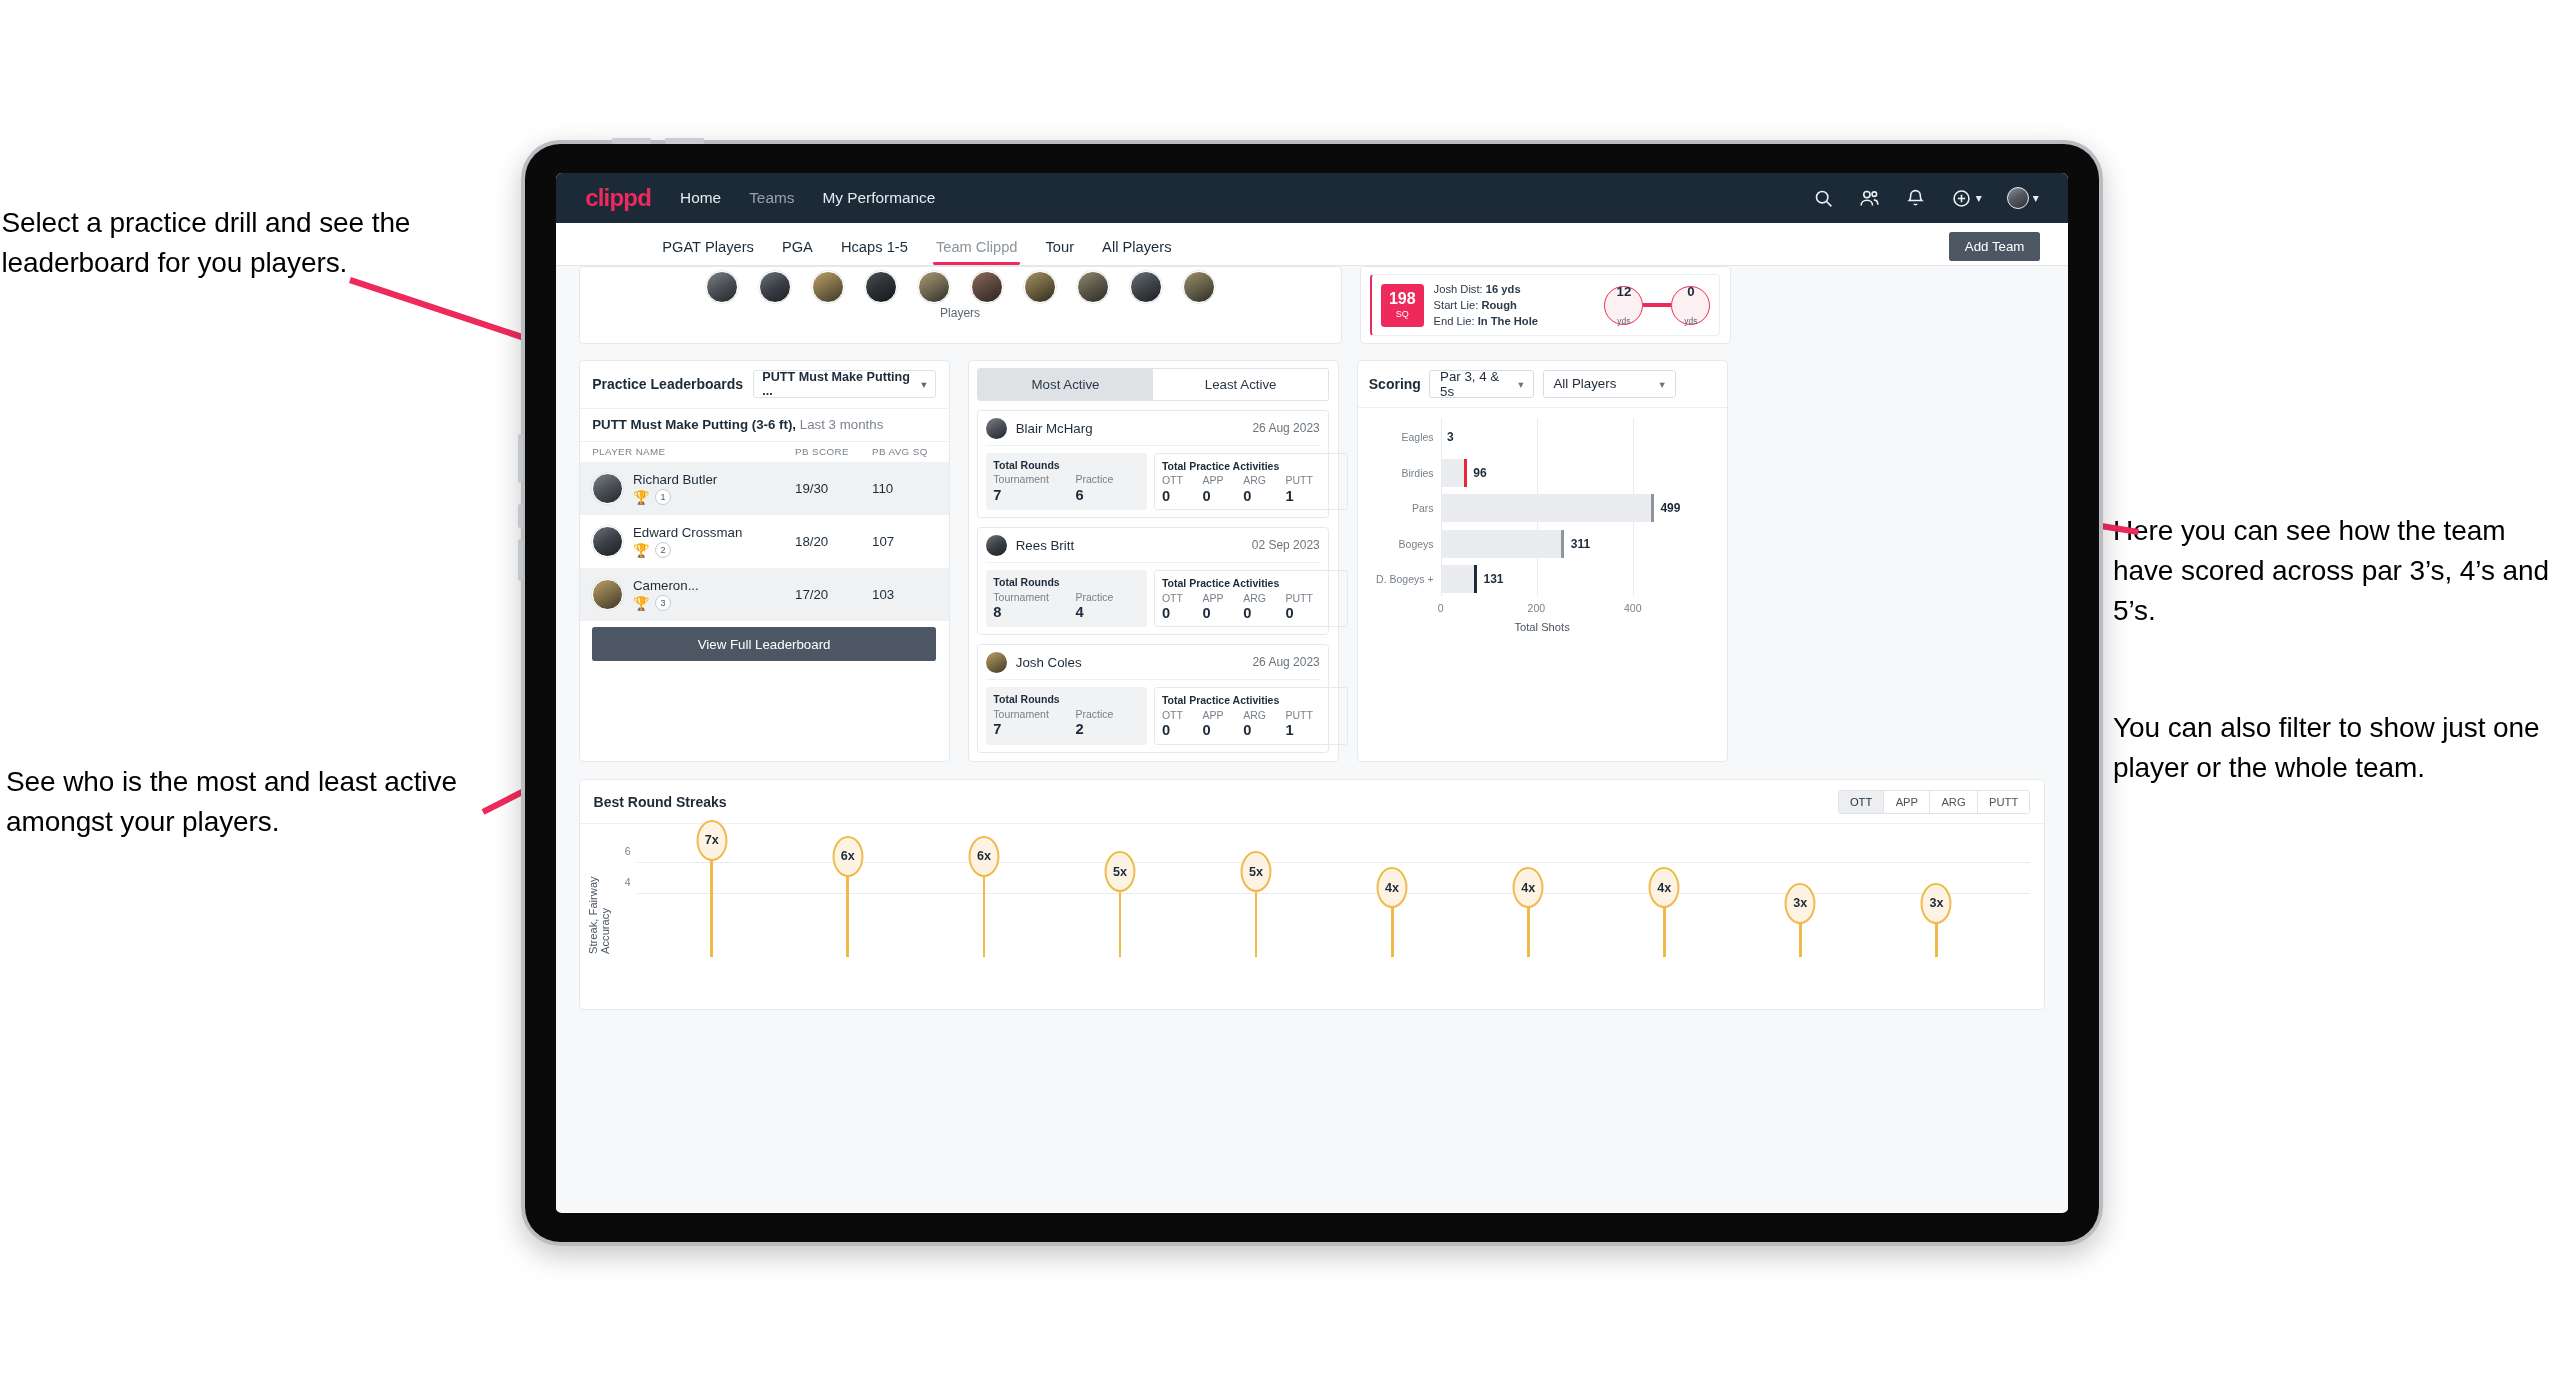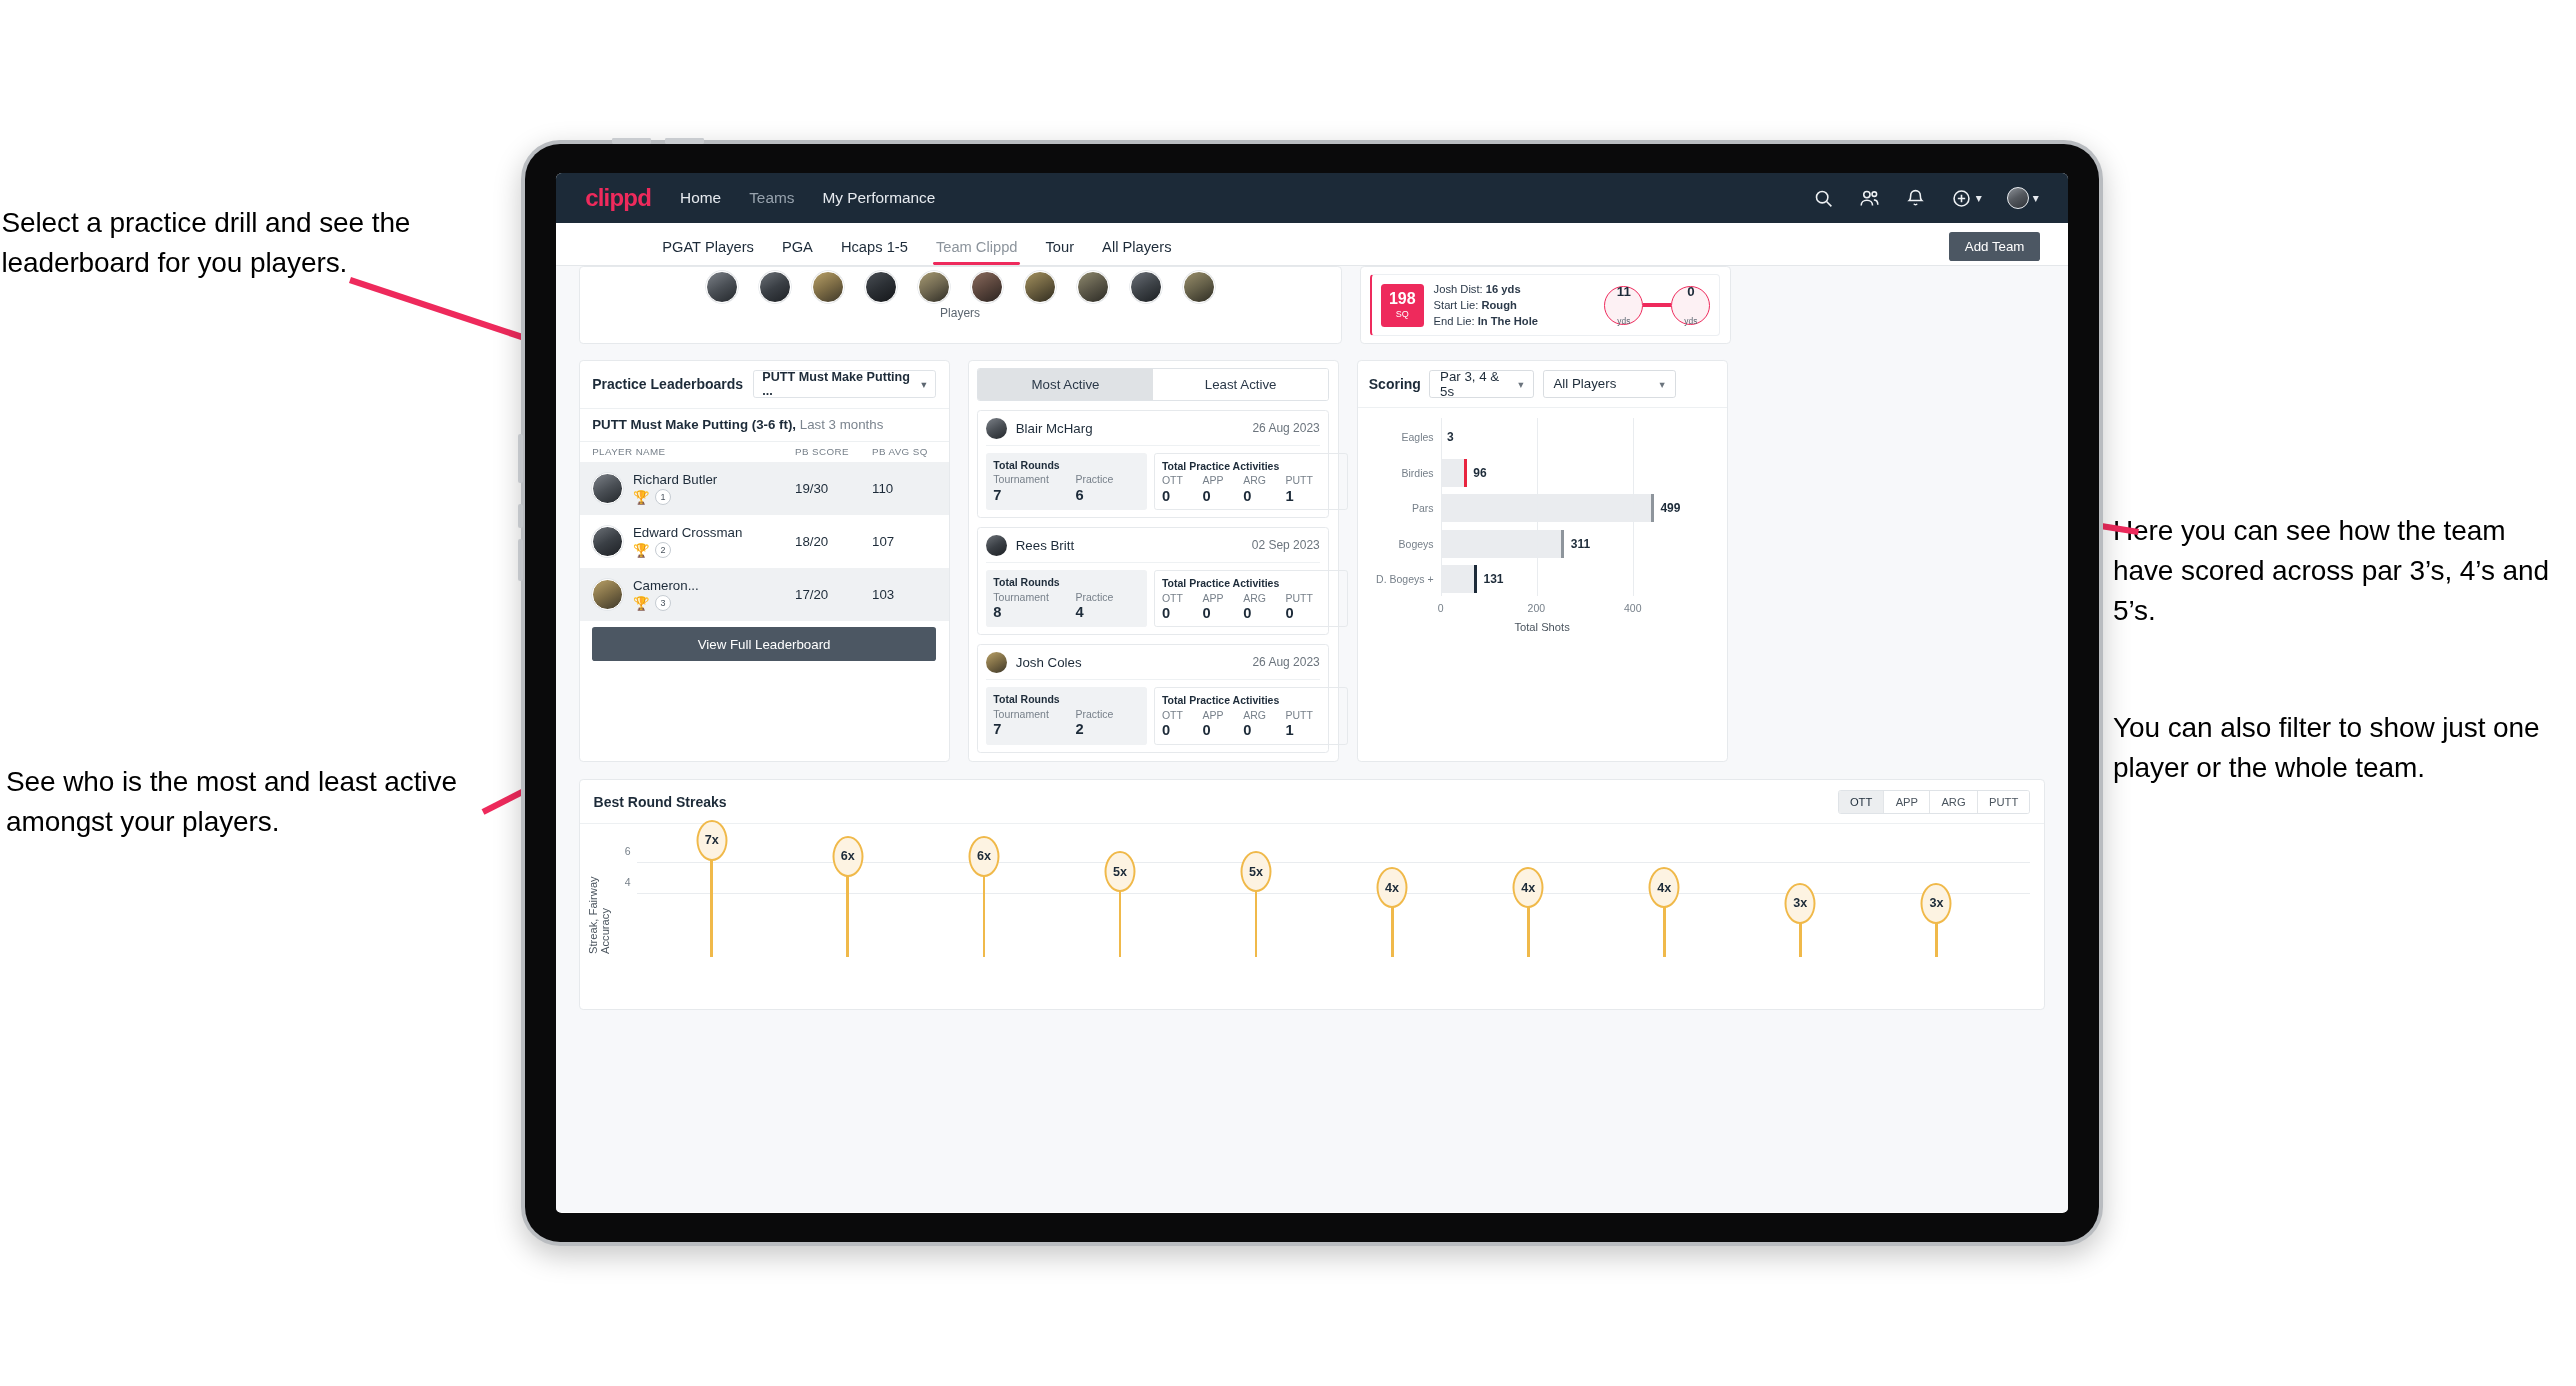--- a/index.html
+++ b/index.html
@@ -286,21 +286,21 @@
                 <span class="hexnum">198</span>
                 <span class="hexsq">SQ</span>
               </div>
               <div class="shotlines">
                 <div><span>Josh Dist:</span> <b>16 yds</b></div>
                 <div><span>Start Lie:</span> <b>Rough</b></div>
                 <div><span>End Lie:</span> <b>In The Hole</b></div>
               </div>
               <div class="dots">
                 <div class="dotc">
-                    <b>11</b>
+                    <b>12</b>
                     <span>yds</span>
                   </div>
                 <div class="dotline"></div>
                 <div class="dotc">
                     <b>0</b>
                     <span>yds</span>
                   </div>
               </div>
             </div>
           </div>

